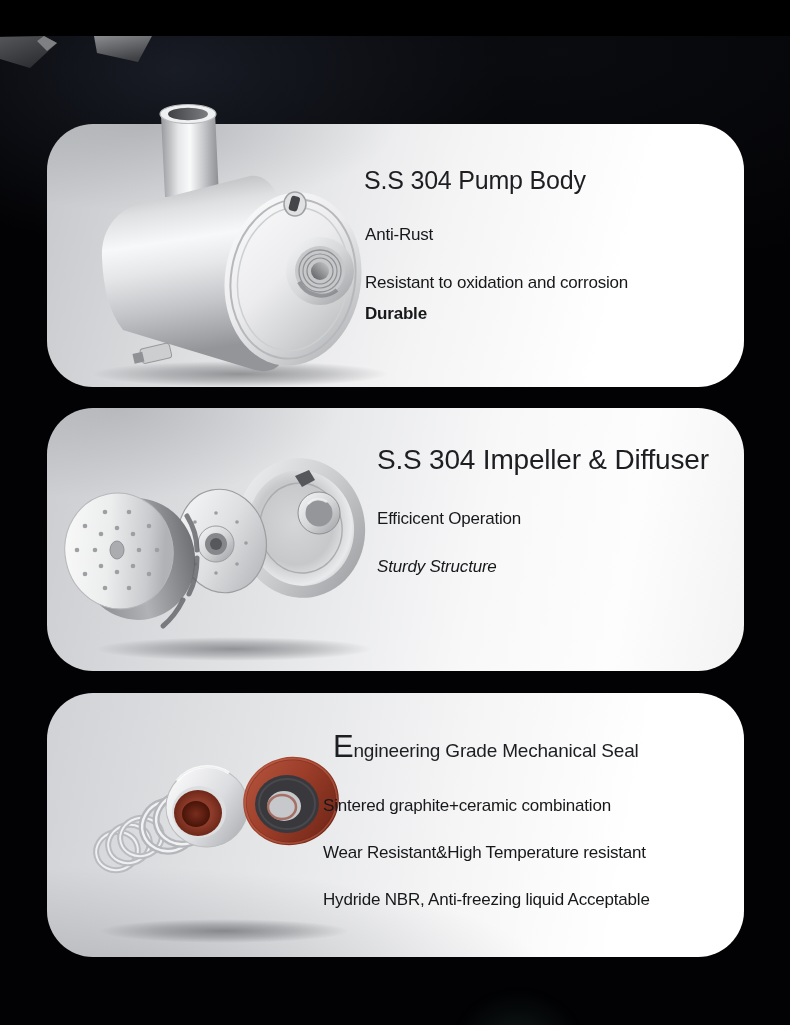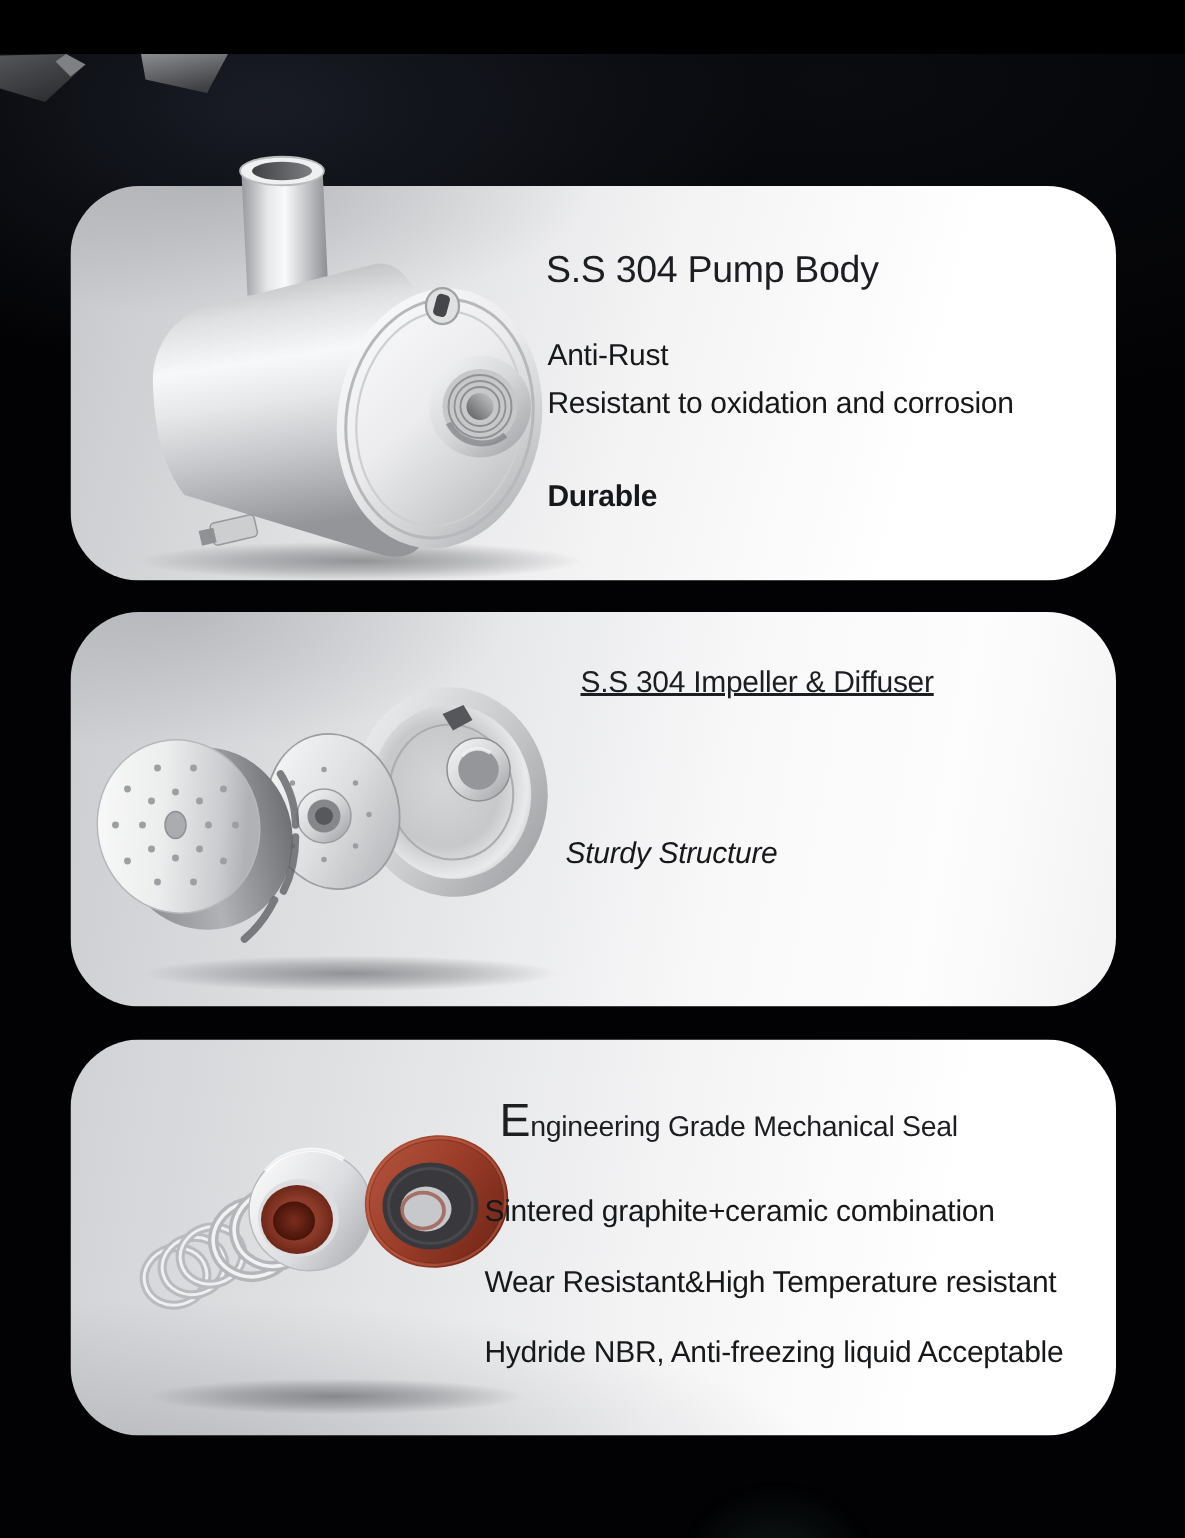--- a/index.html
+++ b/index.html
@@ -51,30 +51,30 @@
   .art-1 { left:38px; top:-22px; width:332px; height:292px; }
   .art-2 { left:12px; top:16px;  width:344px; height:248px; }
   .art-3 { left:22px; top:30px;  width:330px; height:235px; }
 
   .title {
     position:absolute; margin:0; white-space:nowrap;
     font-size:25px; font-weight:500; color:#1d1e21; letter-spacing:-0.2px; line-height:1.15;
   }
   .feat {
     position:absolute; margin:0; white-space:nowrap;
-    font-size:20px; font-weight:400; color:#17181a; letter-spacing:-0.2px; line-height:1.1;
+    font-size:17px; font-weight:400; color:#17181a; letter-spacing:-0.2px; line-height:1.1;
   }
   .feat.em { font-weight:700; }
 
   .card-1 .t  { left:317px; top:42px; }
   .card-1 .f0 { left:318px; top:102px; }
-  .card-1 .f1 { left:318px; top:134px; }
-  .card-1 .f2 { left:318px; top:196px; }
-
-  .card-2 .t  { left:340px; top:36px; font-size:20px;text-decoration:underline; }
+  .card-1 .f1 { left:318px; top:150px; }
+  .card-1 .f2 { left:318px; top:181px; }
+
+  .card-2 .t  { left:330px; top:36px; font-size:28px; }
   .card-2 .f0 { left:330px; top:102px; }
   .card-2 .f1 { left:330px; top:150px;font-style:italic; }
   .card-2 .f2 { left:330px; top:197px; }
 
   .card-3 .t  { left:286px; top:38px; font-size:19px; line-height:31px; }
   .card-3 .t::first-letter { font-size:31px; }
   .card-3 .f0 { left:276px; top:104px; }
   .card-3 .f1 { left:276px; top:151px; }
   .card-3 .f2 { left:276px; top:198px; }
 </style>
@@ -281,20 +281,21 @@
         <circle cx="46" cy="164" r="2.3" fill="#9da0a3"></circle>
       <circle cx="26" cy="150" r="2.3" fill="#9da0a3"></circle>
         <circle cx="18" cy="126" r="2.3" fill="#9da0a3"></circle>
       <circle cx="26" cy="102" r="2.3" fill="#9da0a3"></circle>
         <circle cx="46" cy="88" r="2.3" fill="#9da0a3"></circle>
       <circle cx="70" cy="88" r="2.3" fill="#9da0a3"></circle>
         <circle cx="90" cy="102" r="2.3" fill="#9da0a3"></circle>
       <ellipse cx="58" cy="126" rx="7" ry="9" fill="#aaacaf" stroke="#8e9093" stroke-width="1"></ellipse>
     </svg>
     <h2 class="title t">S.S 304 Impeller &amp; Diffuser</h2>
+    <p class="feat f0">Efficicent Operation</p>
     <p class="feat f1">Sturdy Structure</p>
   </section>
 
   <section class="card card-3">
     <svg class="art art-3" viewBox="0 0 330 235">
       <ellipse cx="155" cy="208" rx="125" ry="12" fill="url(#shG)"></ellipse>
 
       <g fill="none">
         <ellipse cx="48" cy="128" rx="21" ry="19" transform="rotate(-16 48 128)" stroke="#b9bbbe" stroke-width="6"></ellipse>
         <ellipse cx="48" cy="128" rx="21" ry="19" transform="rotate(-16 48 128)" stroke="#eff0f1" stroke-width="2"></ellipse>

